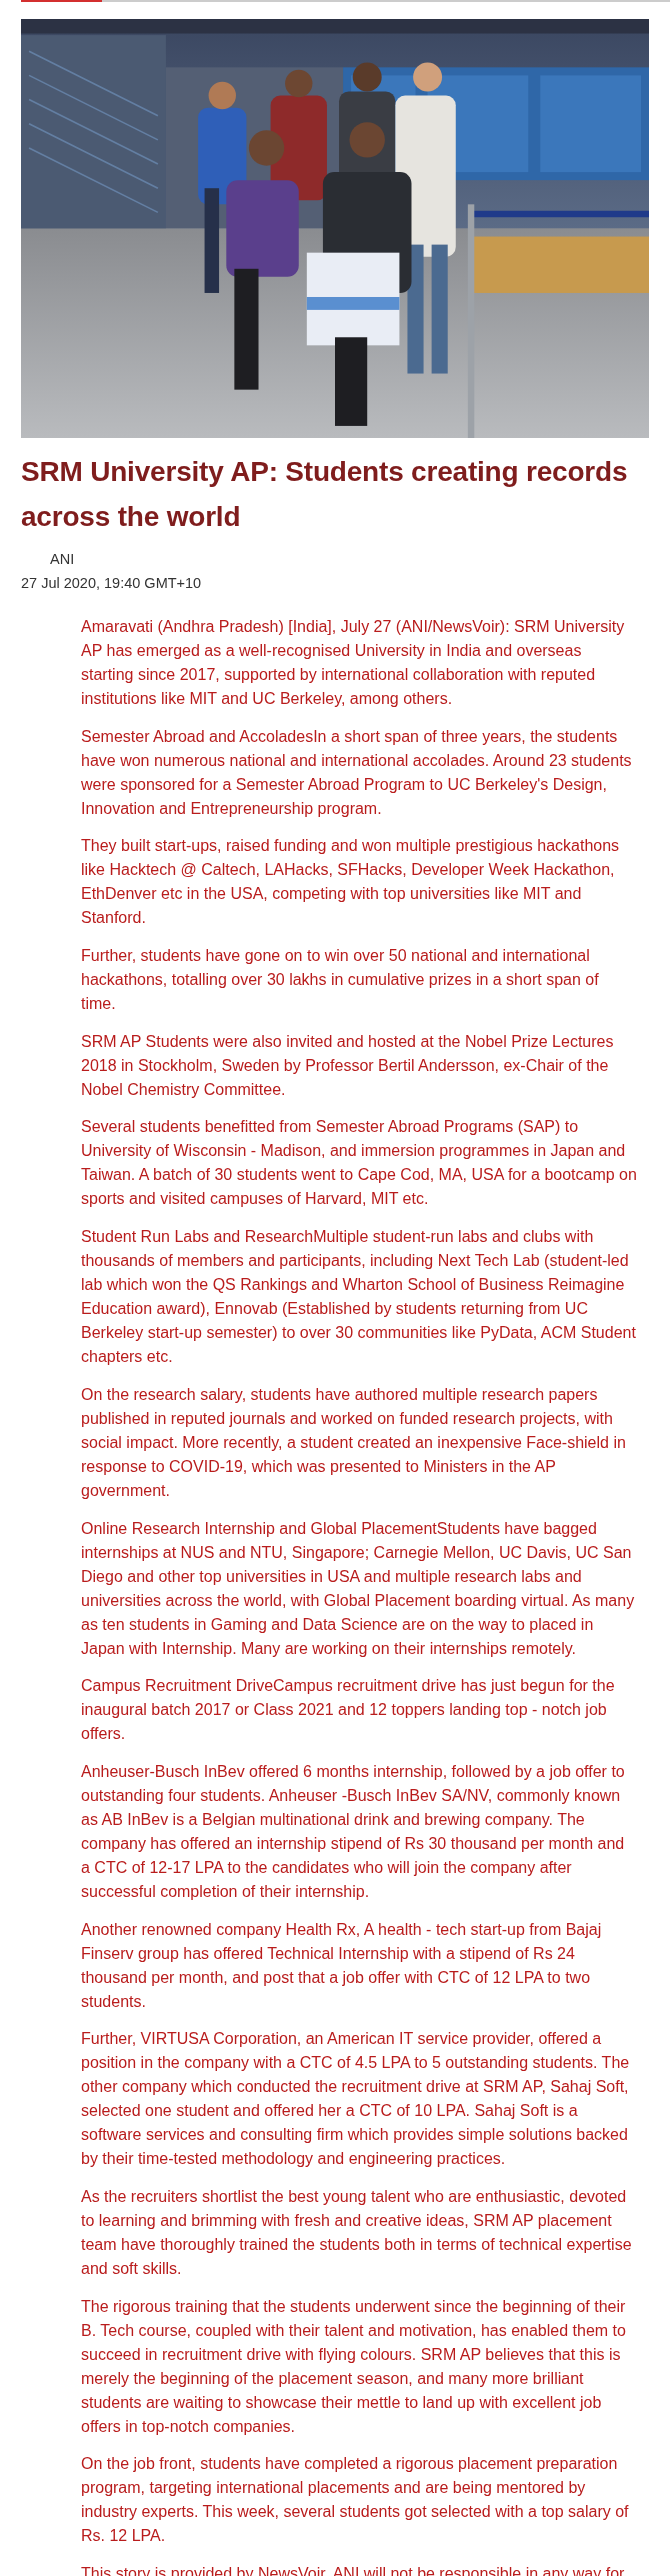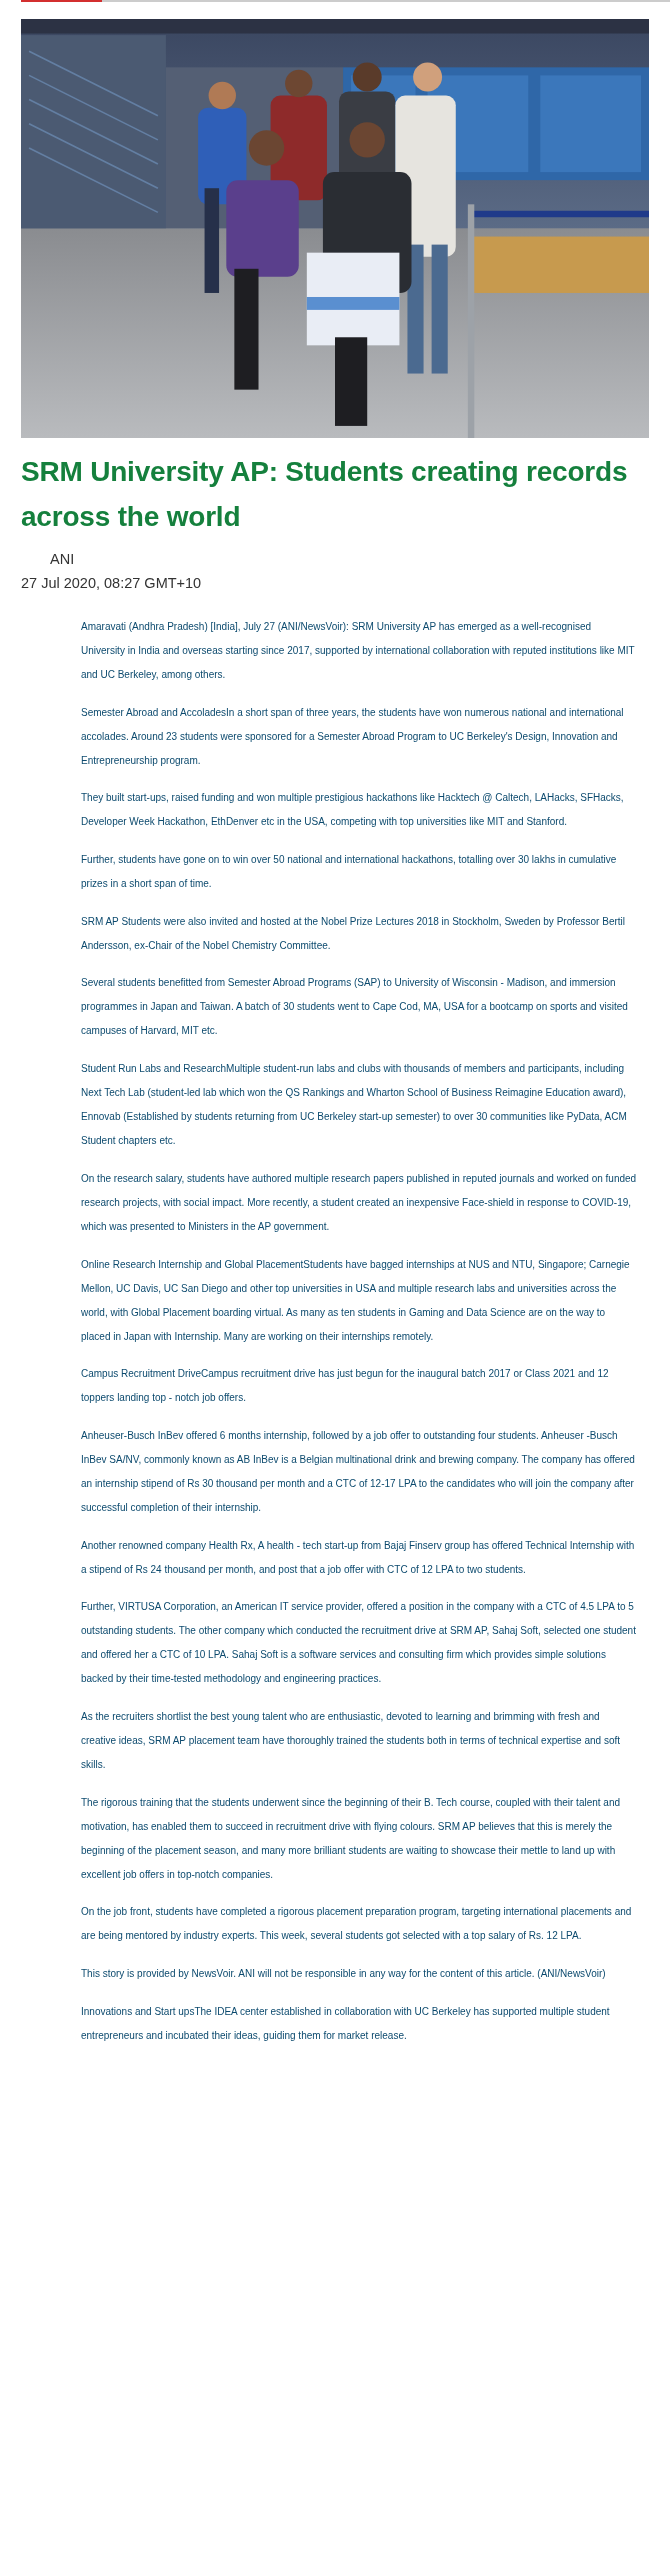--- a/index.html
+++ b/index.html
@@ -1,25 +1,25 @@
 <!DOCTYPE html>
 <html style="font-size:13px"><head>
 <meta charset="utf-8">
 <style>
   html, body { margin: 0; padding: 0; background: #ffffff; }
   body { width: 670px; height: 2576px; position: relative; overflow: hidden; font-family: "Liberation Sans", sans-serif; color: #333333; }
   .topbar { position: absolute; left: 21px; top: 0; width: 649px; height: 2.4px; background: #cccccc; }
   .topbar .accent { position: absolute; left: 0; top: 0; width: 81px; height: 2.4px; background: #d32f2f; }
   .hero { position: absolute; left: 21px; top: 18.5px; width: 628px; height: 419px; overflow: hidden; background: #7f8590; }
   .hero svg { width: 100%; height: 100%; display: block; }
-  .title { position: absolute; left: 21px; top: 449px; width: 628px; margin: 0; font-size: 28px; line-height: 45px; font-weight: bold; color: #15803d; letter-spacing: -0.2px; }
+  .title { position: absolute; left: 21px; top: 449px; width: 628px; margin: 0; font-size: 28px; line-height: 45px; font-weight: bold; color: #7f1d1d; letter-spacing: -0.2px; }
   .byline { position: absolute; left: 21px; top: 548px; font-size: 14.5px; line-height: 22.6px; color: #333; margin-left: 29px; }
   .dateline { position: absolute; left: 21px; top: 572px; font-size: 14.5px; line-height: 22.6px; color: #333; }
   .body { position: absolute; left: 81px; top: 615px; width: 556px; }
-  .body p { margin: 0 0 13.7px 0; font-size: 10px; line-height: 24px; color: #0c4a6e; }
+  .body p { margin: 0 0 13.7px 0; font-size: 16px; line-height: 24px; color: #b91c1c; }
 </style>
 </head>
 <body>
 
 <div class="topbar">
   <div class="accent"></div>
 </div>
 
 <div class="hero" role="img" aria-label="Group of SRM University AP students holding prizes at a hackathon arena">
   <svg viewBox="0 0 780 520" preserveAspectRatio="none">
@@ -73,21 +73,21 @@
       <circle cx="430" cy="150" r="22" fill="#6b4632"></circle>
       <rect x="355" y="290" width="115" height="115" fill="#e9edf5"></rect>
       <rect x="355" y="345" width="115" height="16" fill="#5a8fd0"></rect>
       <rect x="390" y="395" width="40" height="110" fill="#1e1e22"></rect>
     </g>
   </svg>
 </div>
 
 <h1 class="title">SRM University AP: Students creating records across the world</h1>
 <div class="byline">ANI</div>
-<div class="dateline">27 Jul 2020, 08:27 GMT+10</div>
+<div class="dateline">27 Jul 2020, 19:40 GMT+10</div>
 
 <div class="body">
   <p>Amaravati (Andhra Pradesh) [India], July 27 (ANI/NewsVoir): SRM University AP has emerged as a well-recognised University in India and overseas starting since 2017, supported by international collaboration with reputed institutions like MIT and UC Berkeley, among others.</p>
   <p>Semester Abroad and AccoladesIn a short span of three years, the students have won numerous national and international accolades. Around 23 students were sponsored for a Semester Abroad Program to UC Berkeley's Design, Innovation and Entrepreneurship program.</p>
   <p>They built start-ups, raised funding and won multiple prestigious hackathons like Hacktech @ Caltech, LAHacks, SFHacks, Developer Week Hackathon, EthDenver etc in the USA, competing with top universities like MIT and Stanford.</p>
   <p>Further, students have gone on to win over 50 national and international hackathons, totalling over 30 lakhs in cumulative prizes in a short span of time.</p>
   <p>SRM AP Students were also invited and hosted at the Nobel Prize Lectures 2018 in Stockholm, Sweden by Professor Bertil Andersson, ex-Chair of the Nobel Chemistry Committee.</p>
   <p>Several students benefitted from Semester Abroad Programs (SAP) to University of Wisconsin - Madison, and immersion programmes in Japan and Taiwan. A batch of 30 students went to Cape Cod, MA, USA for a bootcamp on sports and visited campuses of Harvard, MIT etc.</p>
   <p>Student Run Labs and ResearchMultiple student-run labs and clubs with thousands of members and participants, including Next Tech Lab (student-led lab which won the QS Rankings and Wharton School of Business Reimagine Education award), Ennovab (Established by students returning from UC Berkeley start-up semester) to over 30 communities like PyData, ACM Student chapters etc.</p>
   <p>On the research salary, students have authored multiple research papers published in reputed journals and worked on funded research projects, with social impact. More recently, a student created an inexpensive Face-shield in response to COVID-19, which was presented to Ministers in the AP government.</p>

